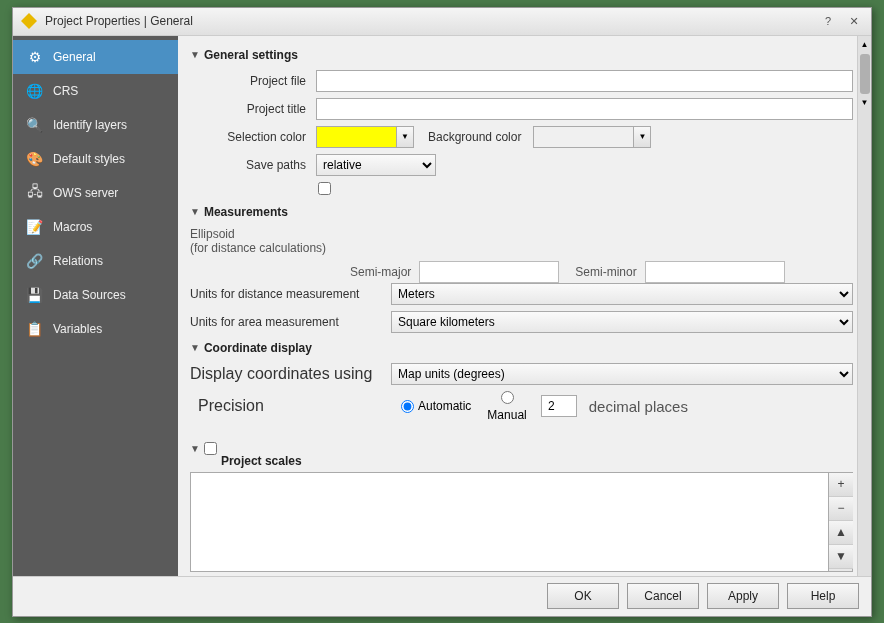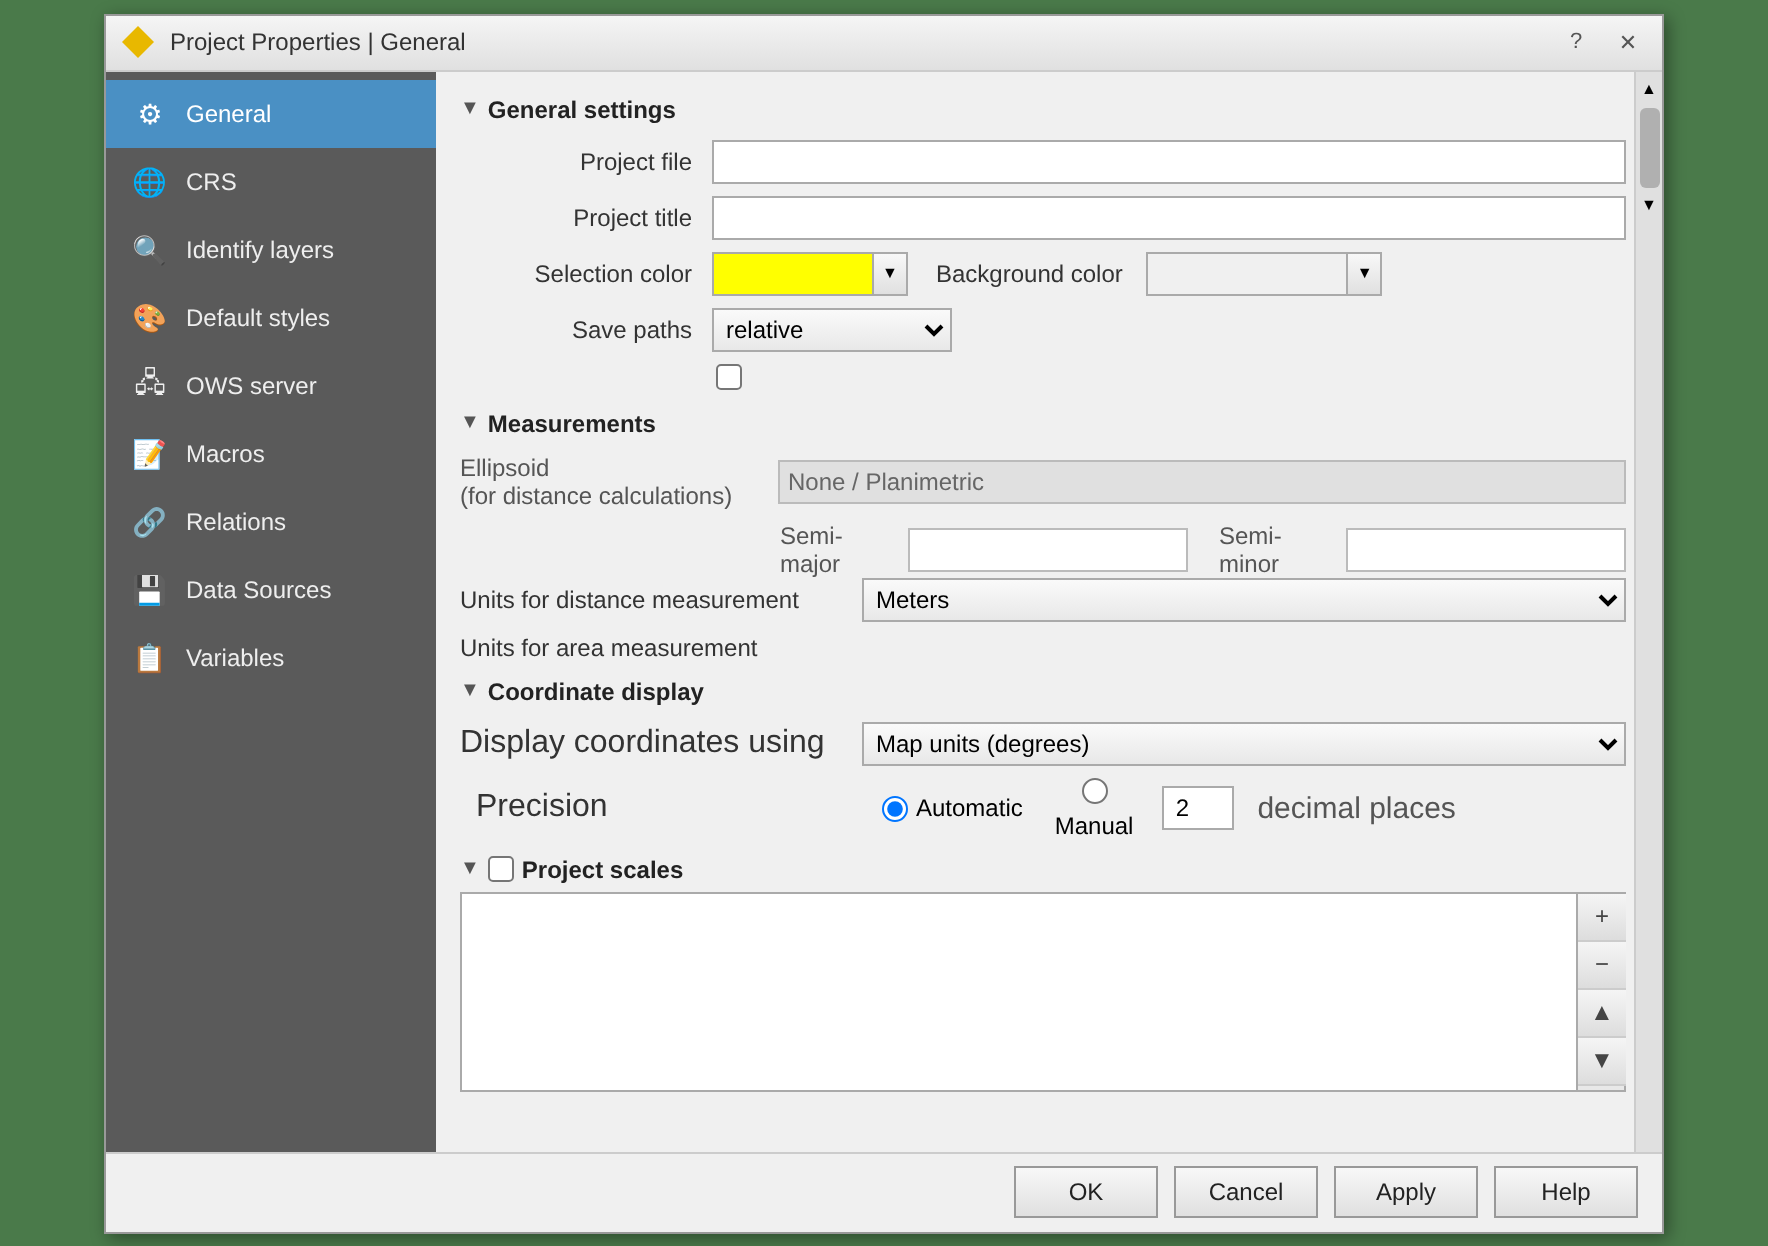--- a/index.html
+++ b/index.html
@@ -8,21 +8,21 @@
       background: #4a7a4a;
       display: flex;
       align-items: center;
       justify-content: center;
       width: 884px;
       height: 623px;
       overflow: hidden;
     }
 
     .dialog {
-      width: 780px;
+      width: 860px;
       height: 610px;
       background: #f0f0f0;
       border: 1px solid #999;
       display: flex;
       flex-direction: column;
       box-shadow: 2px 2px 8px rgba(0,0,0,0.4);
     }
 
     .title-bar {
       background: linear-gradient(to bottom, #f5f5f5, #e0e0e0);
@@ -309,20 +309,21 @@
       display: flex;
       align-items: center;
       gap: 4px;
       margin-bottom: 4px;
     }
 
     .scales-checkbox-label {
       font-size: 12px;
       font-weight: bold;
       color: #222;
+      margin-top: 24px;
     }
 
     .scales-list-area {
       display: flex;
       gap: 0;
     }
 
     .scales-list {
       flex: 1;
       height: 100px;
@@ -519,21 +520,20 @@
         <div class="section-header">
           <span class="section-arrow">▼</span>
           <span class="section-title">Measurements</span>
         </div>
 
         <div class="ellipsoid-row">
           <span class="ellipsoid-label">
             <span style="white-space:pre-line;">Ellipsoid
 (for distance calculations)</span>
           </span>
-          <input type="text" class="ellipsoid-input" value="None / Planimetric" readonly="" style="flex: 1 1 0%;">
         </div>
 
         <div class="semi-row" style="margin-left:160px;">
           <span class="semi-label">Semi-major</span>
           <input type="text" class="semi-input" style="width: 140px;">
           <span class="semi-label" style="margin-left:8px;">Semi-minor</span>
           <input type="text" class="semi-input" style="width: 140px;">
         </div>
 
         <div class="meas-row">
@@ -543,20 +543,27 @@
             <option>Kilometers</option>
             <option>Feet</option>
             <option>Nautical miles</option>
             <option>Degrees</option>
             <option>Map units</option>
           </select>
         </div>
 
         <div class="meas-row">
           <span class="meas-label">Units for area measurement</span>
+          <select class="dropdown-wide">
+            <option>Square kilometers</option>
+            <option>Square meters</option>
+            <option>Square feet</option>
+            <option>Acres</option>
+            <option>Hectares</option>
+          </select>
         </div>
 
         <div class="section-header" style="margin-top:8px;">
           <span class="section-arrow">▼</span>
           <span class="section-title">Coordinate display</span>
         </div>
 
         <div class="display-row">
           <span class="display-label">Display coordinates using</span>
           <select class="dropdown-wide">

